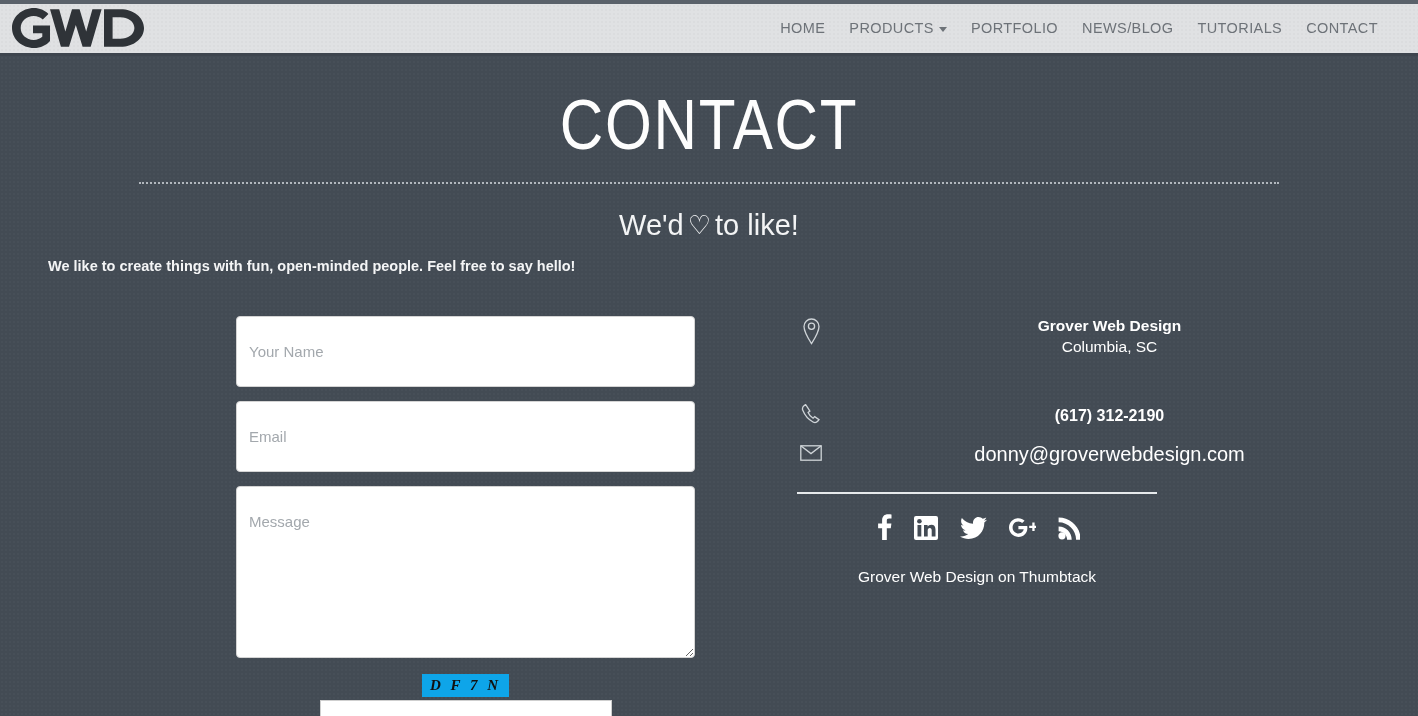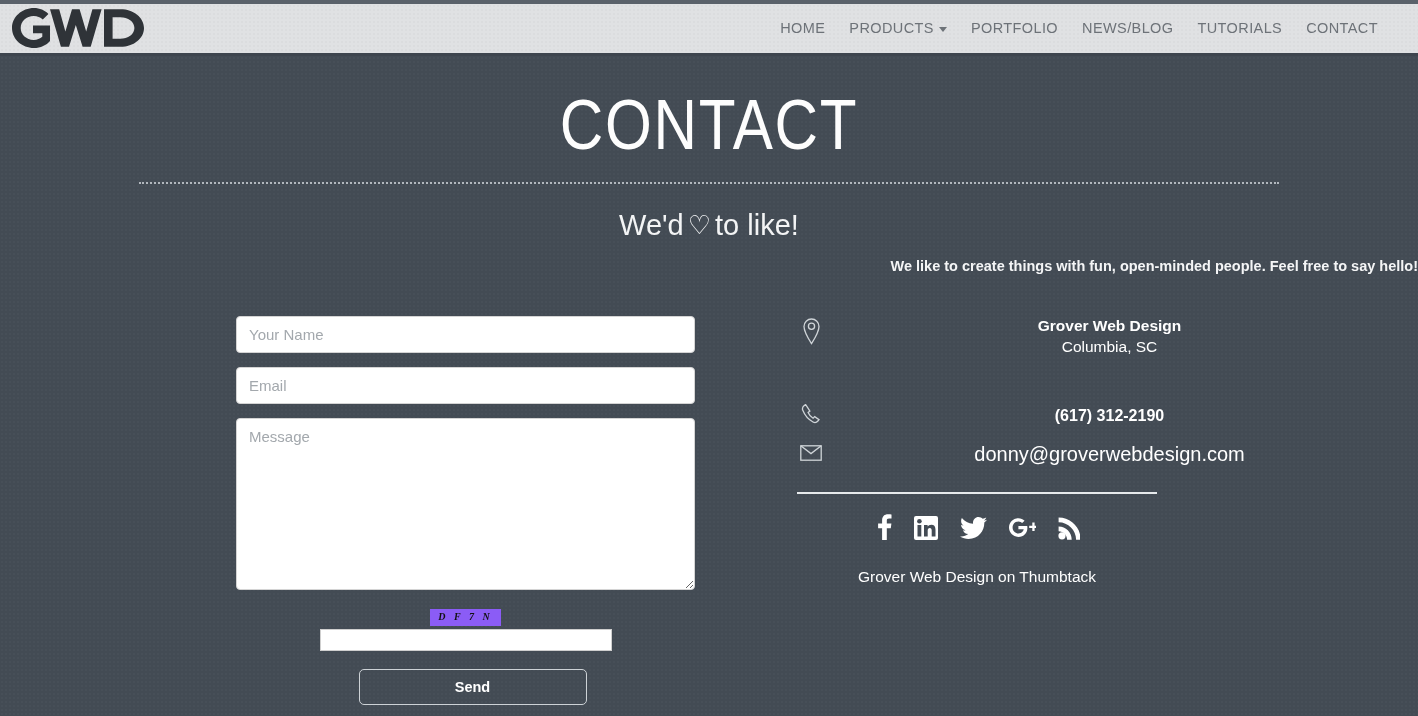--- a/index.html
+++ b/index.html
@@ -88,21 +88,21 @@
   .lede {
     text-align: center;
     font-size: 29px;
     font-weight: 400;
     color: #f3f4f5;
     margin-top: 26px;
     line-height: 1.1;
   }
   .lede .heart { font-size: 26px; vertical-align: 1px; padding: 0 4px; }
   .sub-lede {
-    text-align: right;
+    text-align: left;
     font-size: 14.5px;
     font-weight: bold;
     color: #f4f5f6;
     margin-top: 16px;
     padding-left: 48px;
   }
 
   
   .content {
     display: flex;
@@ -114,42 +114,42 @@
 
   .field {
     display: block;
     width: 459px;
     background: #ffffff;
     border: 1px solid #d4d4d4;
     border-radius: 4px;
     font-family: "Liberation Sans", sans-serif;
     font-size: 15px;
     color: #4a4a4a;
-    padding: 9px 12px;
+    padding: 26px 12px;
     outline: none;
     margin-bottom: 14px;
   }
   .field::placeholder { color: #a3a8ad; }
   textarea.field {
     height: 172px;
     resize: vertical;
     margin-bottom: 0;
   }
 
   .captcha-wrap {
     width: 459px;
     margin-top: 16px;
     text-align: center;
   }
   .captcha-img {
     display: inline-block;
-    background: #8b5cf6;
+    background: #0ea5e9;
     color: #111;
     font-family: "Liberation Serif", serif;
-    font-size: 10px;
+    font-size: 15px;
     font-weight: bold;
     font-style: italic;
     letter-spacing: 3px;
     padding: 2px 8px 3px 8px;
     line-height: 1.2;
   }
   .captcha-input {
     display: block;
     width: 292px;
     margin: 3px auto 0 auto;

